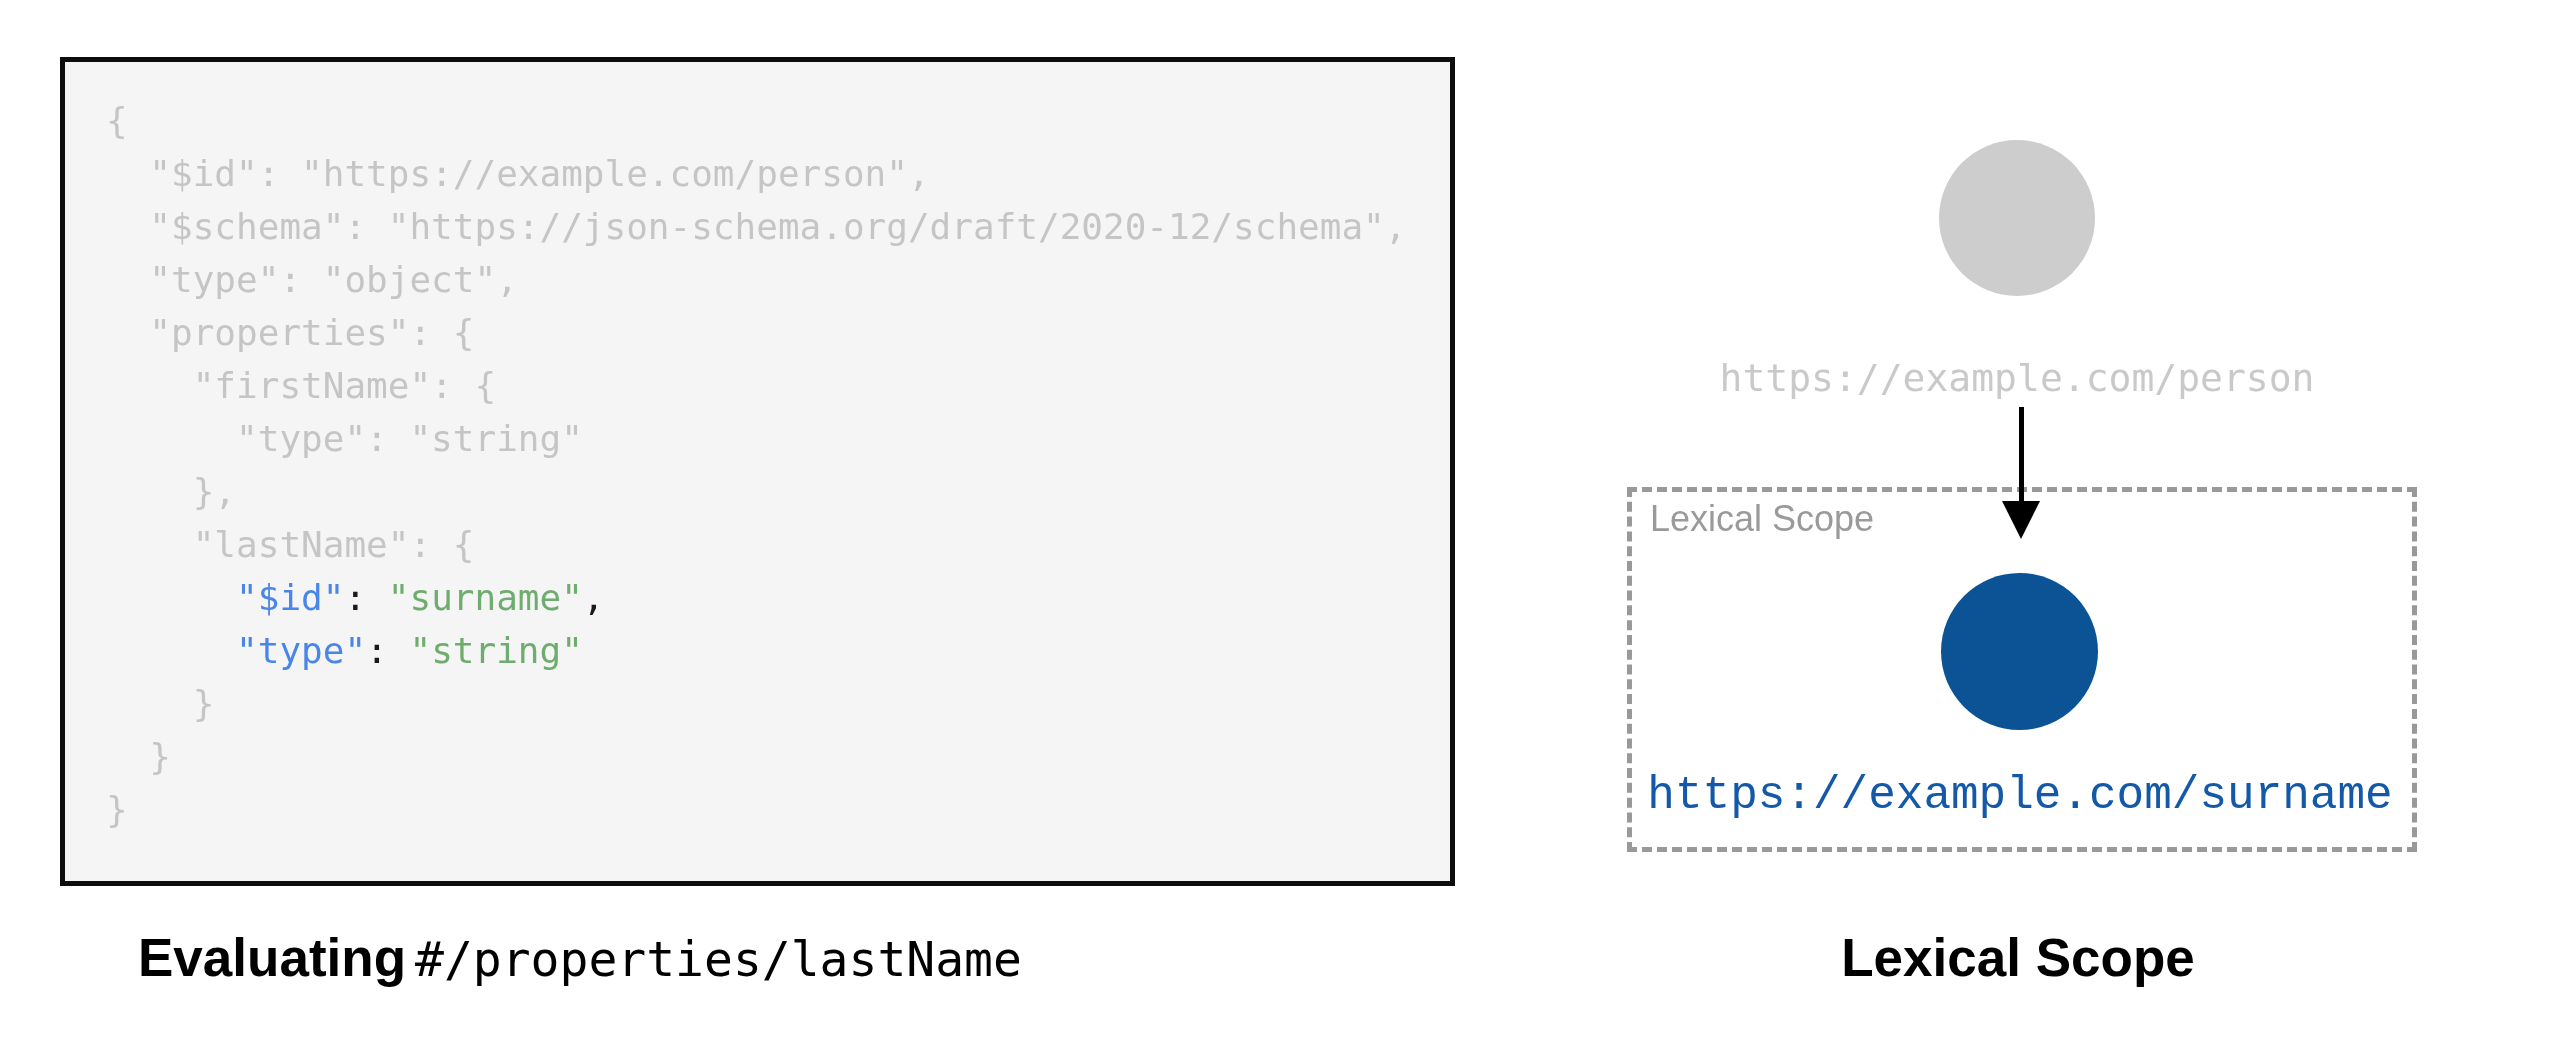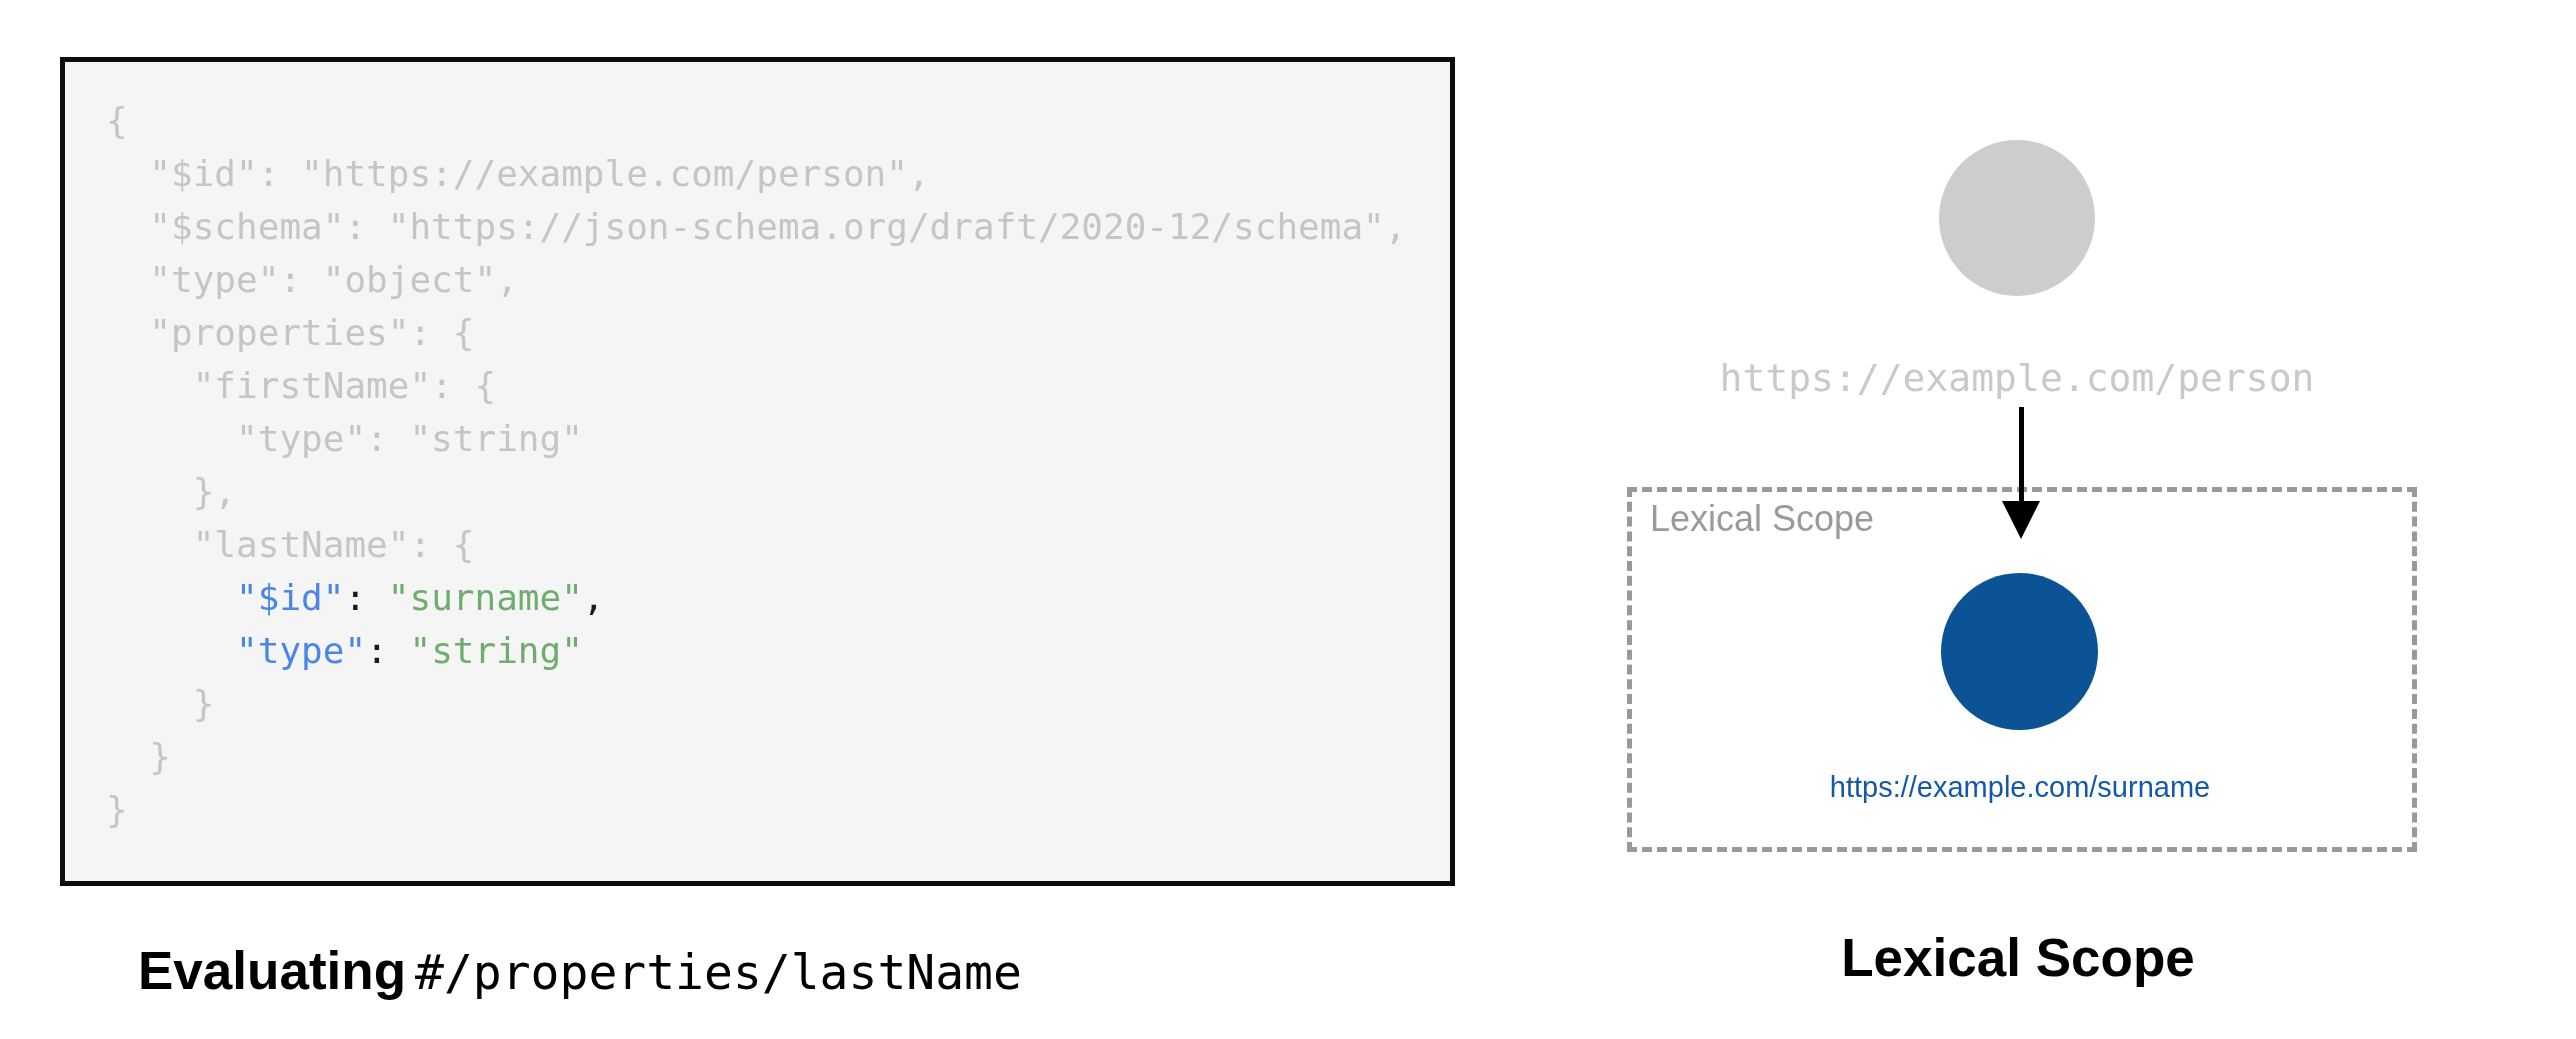--- a/index.html
+++ b/index.html
@@ -75,32 +75,31 @@
   }
   #surname-circle {
     left: 1941px; top: 573px;
     width: 157px; height: 157px;
     border-radius: 50%;
     background: var(--blue-circle, #0b5394);
   }
   #surname-uri {
     left: 2020px; top: 773px;
     transform: translateX(-50%);
-    font-family: Liberation Sans, sans-serif;
-    font-size: 29px; line-height: 1;
+    font-family: Liberation Mono, monospace;
+    font-size: 46px; line-height: 1;
     color: var(--url-blue, #1459a8);
     white-space: nowrap;
   }
 
   
   #caption-left {
     left: 138px; top: 931px;
     line-height: 1;
     white-space: nowrap;
-    margin-top: 13px;
   }
   #caption-left .cap-bold {
     font-weight: bold;
     font-size: 53px;
     color: #000000;
   }
   #caption-left .cap-code {
     font-family: "DejaVu Sans Mono", monospace;
     font-size: 48px;
     color: #000000;

